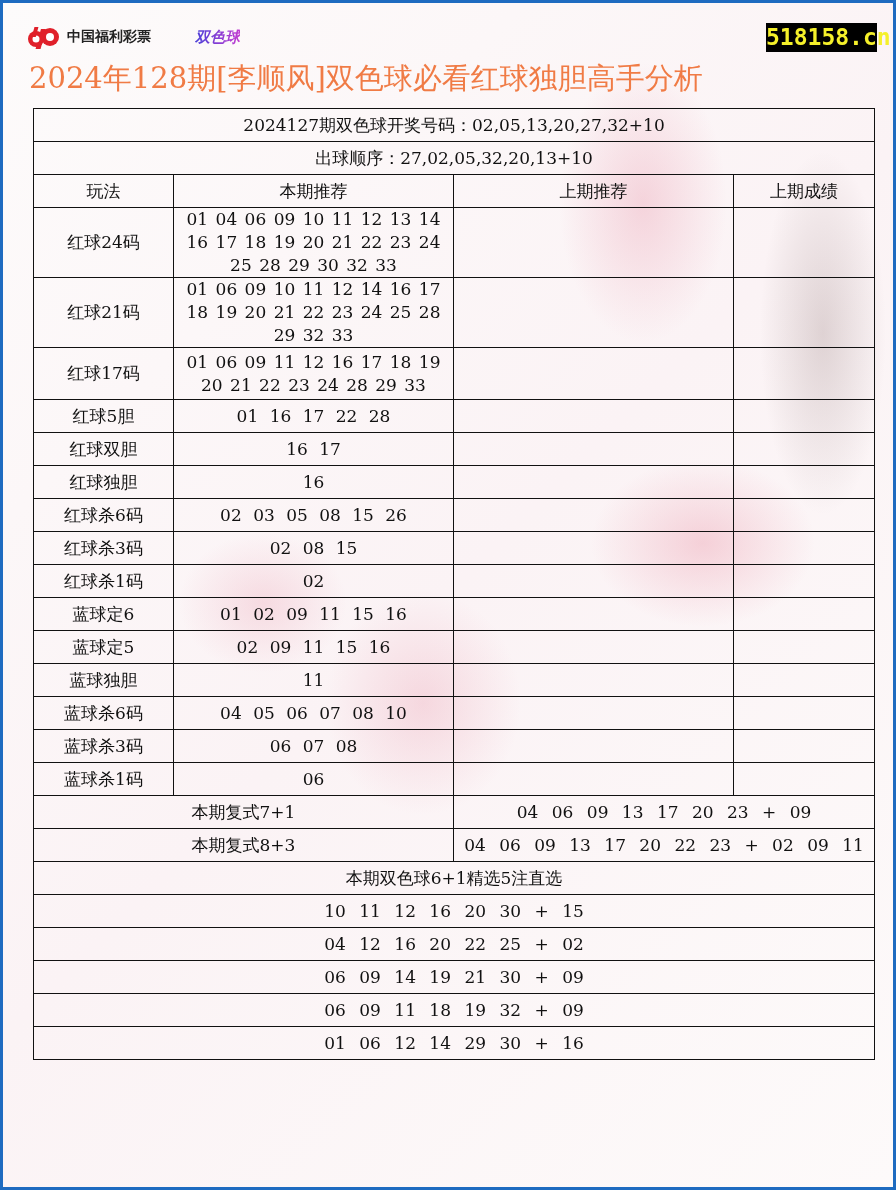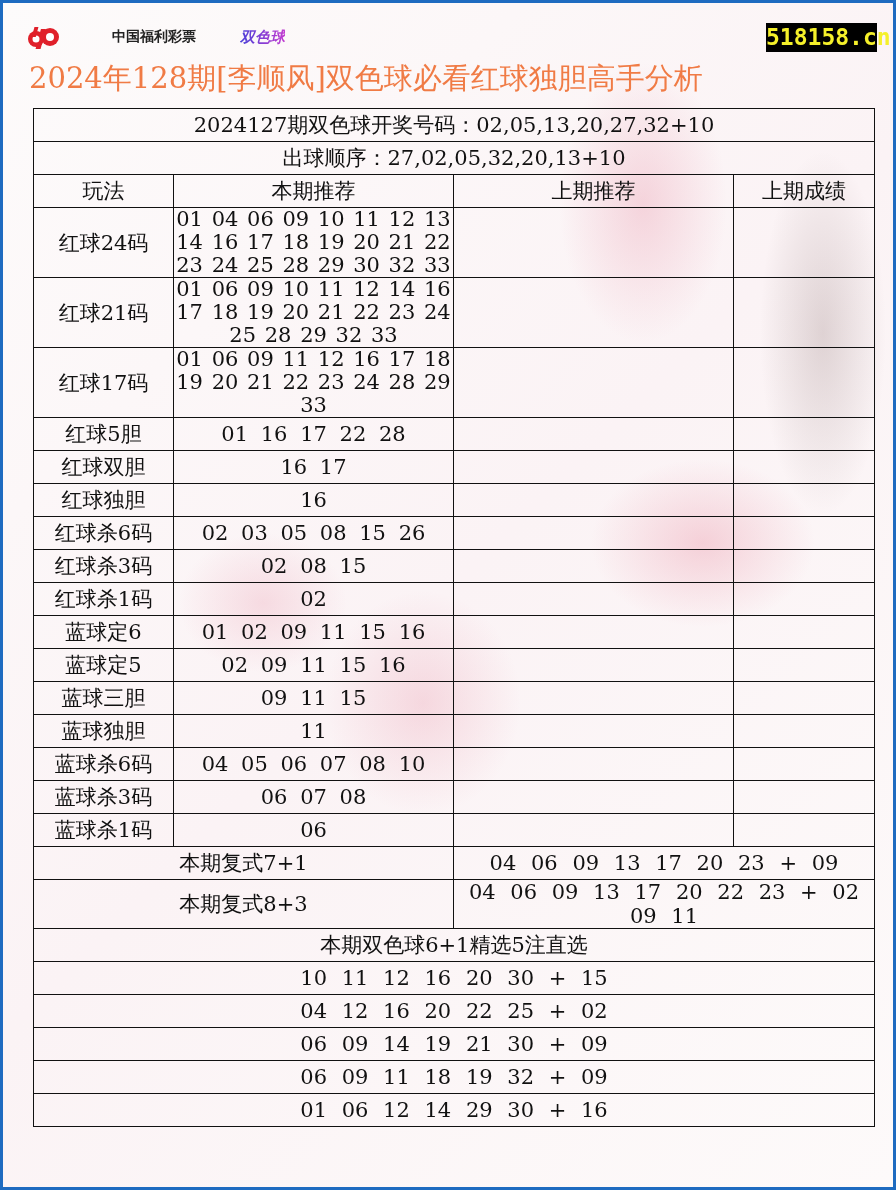--- a/index.html
+++ b/index.html
@@ -21,41 +21,40 @@
   }
   .logo {
     position: absolute; left: 20px; top: 22px; display: flex; align-items: center; gap: 4px;
   }
   .logo-mark {
     width: 40px; height: 24px; position: relative;
   }
   .logo-text-cn {
     font-family: "DejaVu Sans", sans-serif; font-weight: bold; font-size: 14px; color: #222;
     letter-spacing: 0px;
-    margin-left: 45px;
   }
   .logo-text-ssq {
     font-family: "DejaVu Sans", sans-serif; font-weight: bold; font-style: italic; font-size: 15px;
     background: linear-gradient(90deg, #4a3fd8, #c13bd0);
     -webkit-background-clip: text; background-clip: text; color: transparent; margin-left: 40px;
   }
   .site-badge {
     position: absolute; left: 763px; top: 20px; width: 111px; height: 29px;
     background: #000; color: #f5f02a; font-family: "DejaVu Sans Mono", monospace;
     font-weight: bold; font-size: 23px; line-height: 29px; text-align: center;
   }
   .page-title {
     position: absolute; left: 26px; top: 56px; width: 850px;
     font-size: 29px; color: #f07b45; white-space: nowrap; letter-spacing: 0px;
     font-family: "DejaVu Serif", serif;
   }
   table.main {
     position: absolute; left: 30px; top: 105px; width: 841px;
     border-collapse: collapse; table-layout: fixed;
-    font-size: 21px; color: #111;
+    font-size: 17px; color: #111;
   }
   table.main td {
     border: 1.5px solid #111; padding: 0 2px; text-align: center; vertical-align: middle;
     height: 33px; box-sizing: border-box; background: transparent;
   }
   td.nums-left { text-align: left; line-height: 23px; word-spacing: 2px; padding: 0 2px; }
   td.label { font-weight: normal; }
   .tall3 { height: 70px !important; }
   .tall2 { height: 52px !important; }
   .numcell { word-spacing: 6px; font-weight: normal; }
@@ -164,26 +163,20 @@
         <td></td>
         <td></td>
       </tr>
       <tr>
         <td class="label">蓝球定5</td>
         <td class="numcell">02 09 11 15 16</td>
         <td></td>
         <td></td>
       </tr>
       <tr>
-        <td class="label">蓝球三胆</td>
-        <td class="numcell">09 11 15</td>
-        <td></td>
-        <td></td>
-      </tr>
-      <tr>
         <td class="label">蓝球独胆</td>
         <td class="numcell">11</td>
         <td></td>
         <td></td>
       </tr>
       <tr>
         <td class="label">蓝球杀6码</td>
         <td class="numcell">04 05 06 07 08 10</td>
         <td></td>
         <td></td>

